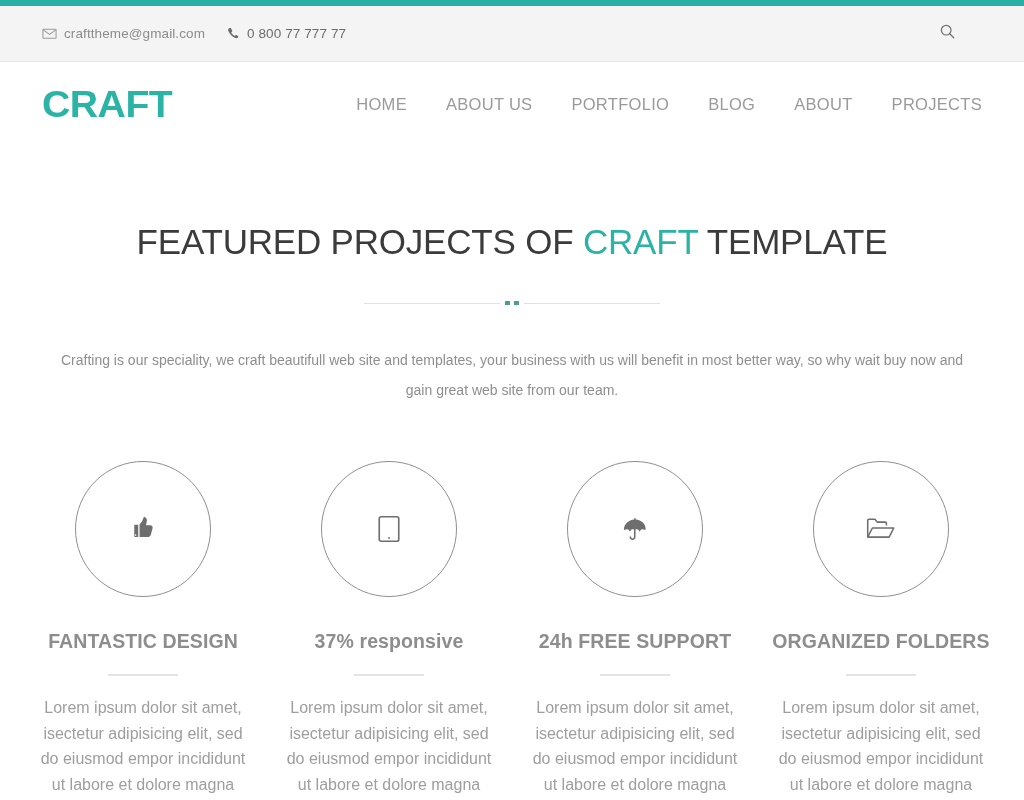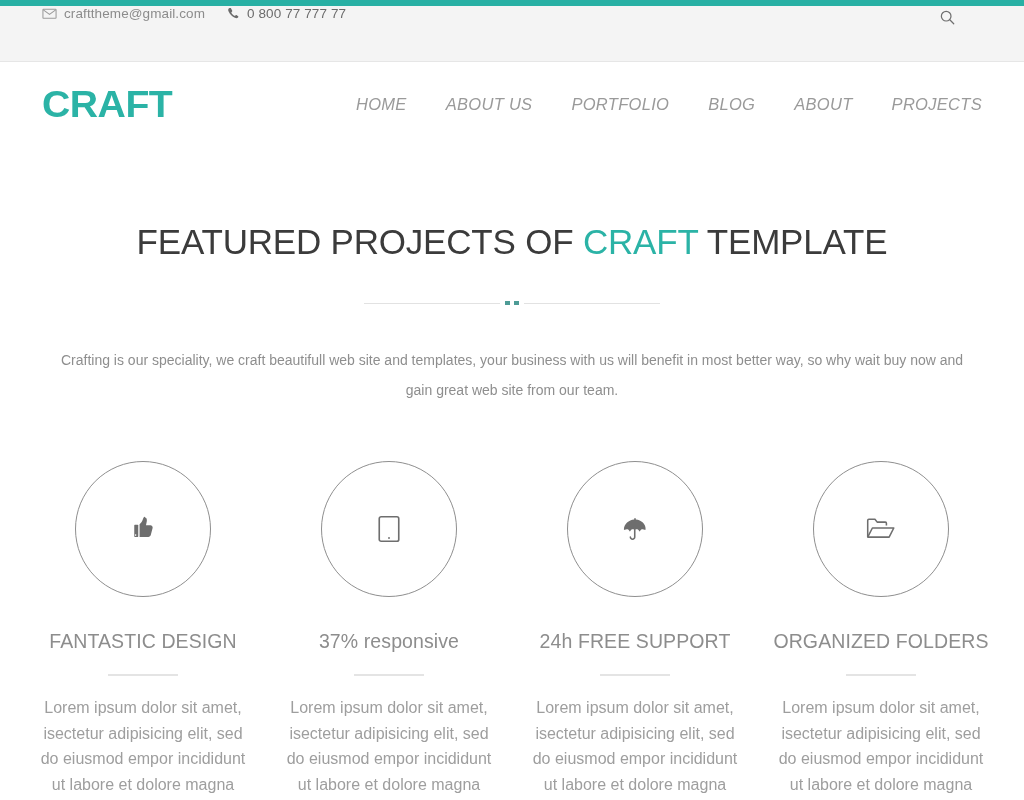--- a/index.html
+++ b/index.html
@@ -17,21 +17,21 @@
     width: 100%;
     background: #28b0a4;
   }
 
   
   .topbar {
     height: 56px;
     background: #f4f4f4;
     border-bottom: 1px solid #e6e6e6;
     display: flex;
-    align-items: flex-start;
+    align-items: center;
     padding: 0 64px 0 42px;
   }
   .topbar-left {
     display: flex;
     align-items: center;
     gap: 22px;
     flex: 1;
   }
   .contact-item {
     display: flex;
@@ -75,21 +75,20 @@
     line-height: 1;
     transform: scaleX(1.06);
     transform-origin: left center;
     cursor: pointer;
   }
   .nav {
     margin-left: auto;
     display: flex;
     align-items: center;
     gap: 39px;
-    font-style: italic;
   }
   .nav-item {
     font-size: 16.5px;
     color: #9a9a9a;
     letter-spacing: .3px;
     text-decoration: none;
     white-space: nowrap;
     cursor: pointer;
   }
 
@@ -160,21 +159,21 @@
     display: flex;
     align-items: center;
     justify-content: center;
     cursor: pointer;
     background: #fff;
   }
   .feature-circle svg { display: block; }
   .feature-title {
     margin-top: 33px;
     font-size: 19.5px;
-    font-weight: normal;
+    font-weight: bold;
     color: #8d8d8d;
     letter-spacing: .1px;
   }
   .feature-rule {
     width: 70px;
     height: 2px;
     background: #e4e4e4;
     margin: 21px auto 0 auto;
   }
   .feature-text {

